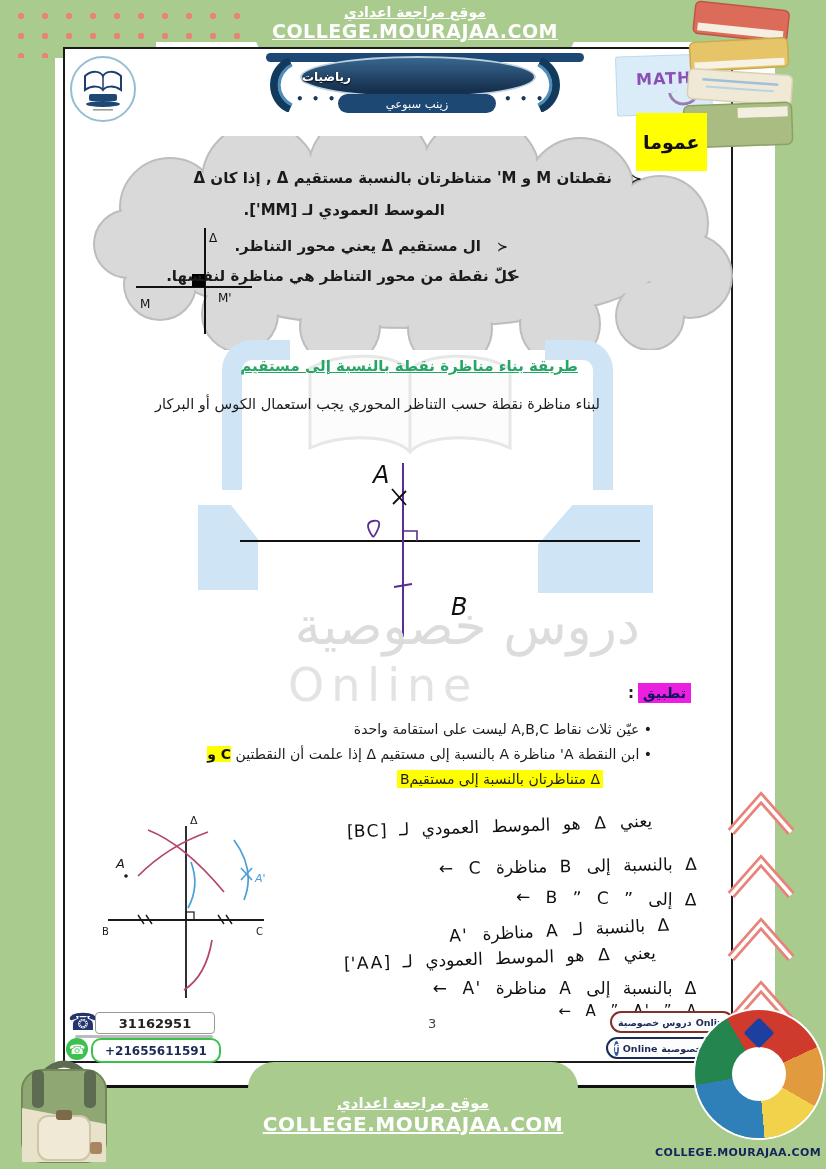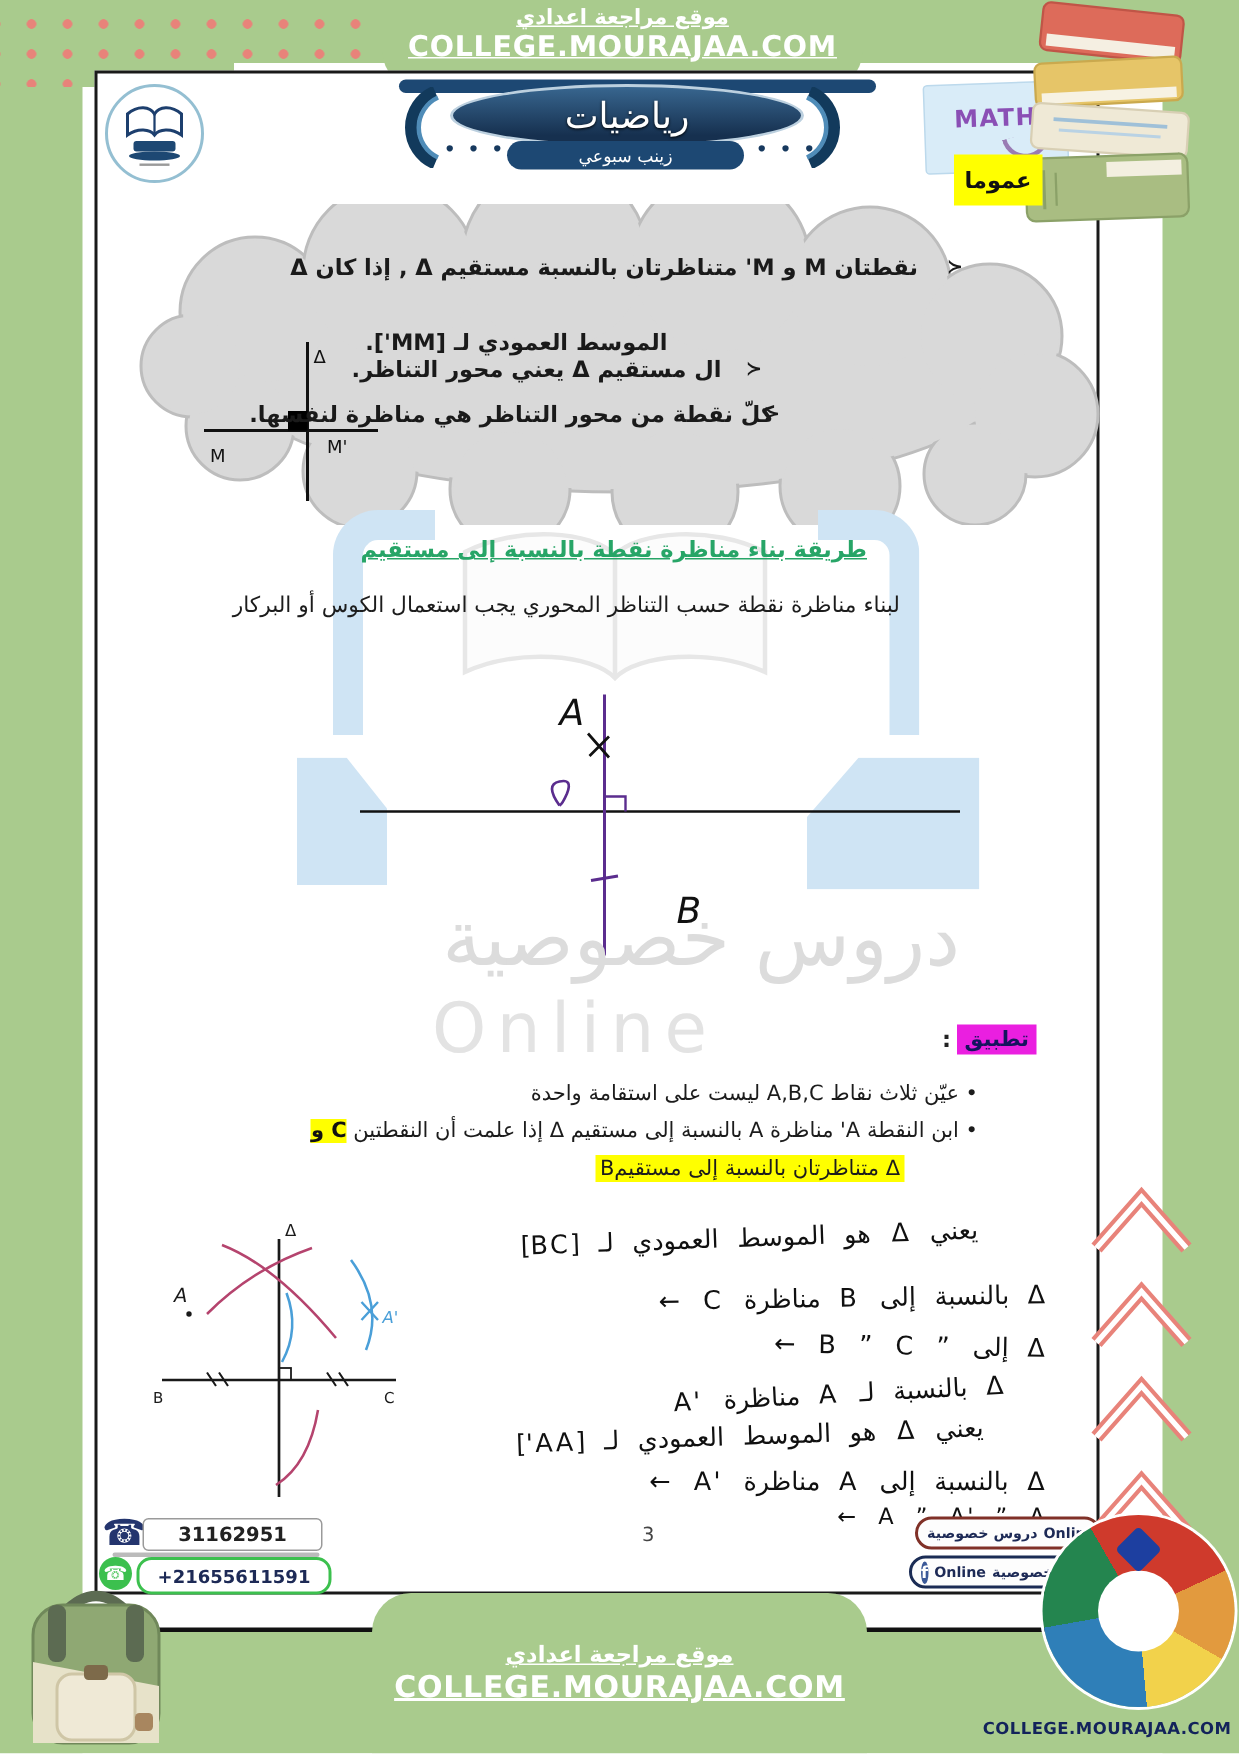--- a/index.html
+++ b/index.html
@@ -19,22 +19,22 @@
   .rtl{direction:rtl;unicode-bidi:plaintext;white-space:nowrap;}
   
   .logo-circle{width:62px;height:62px;border-radius:50%;border:2px solid #94bfd2;background:#fff;
                display:flex;align-items:center;justify-content:center;}
   .year-badge{background:linear-gradient(180deg,#8a8a8a 0%,#f2f2f2 28%,#d9d9d9 62%,#7d7d7d 100%);
               border-radius:21px;border-left:9px solid #7fa9c6;box-shadow:0 1px 2px #0004;
               display:flex;align-items:center;justify-content:center;
               font-size:17px;font-weight:bold;color:#111;}
   .title-bar{background:#1d4873;border-radius:5px;}
   .title-oval{background:linear-gradient(180deg,#38668f 0%,#16304f 85%);border:2px solid #bcd0df;
-              border-radius:50%;color:#fff;font-weight:normal;font-size:24px;
-              display:flex;align-items:center;justify-content:center;text-shadow:0 1px 2px #000;}
+              border-radius:50%;color:#fff;font-weight:bold;font-size:12px;
+              display:flex;align-items:center;text-shadow:0 1px 2px #000;}
   .teacher-pill{background:#1d4873;border-radius:10px;color:#fff;font-size:11.5px;
                 display:flex;align-items:center;justify-content:center;}
   .navy-dots{color:#17395e;font-size:12px;letter-spacing:2px;font-weight:bold;}
   .math-sticker{background:#d9ecf8;border:1px solid #bcd9ec;border-radius:3px;transform:rotate(-2deg);
                 color:#8a4fb5;font-weight:bold;font-size:16px;text-align:center;letter-spacing:1px;}
   .protractor{width:26px;height:13px;border:3px solid #8a5fa3;border-bottom:none;
               border-radius:26px 26px 0 0;transform:rotate(168deg);opacity:.8;}
   .hl-yellow{background:#ffff00;color:#111;font-weight:bold;}
   .hl-magenta{background:#ea1fe0;color:#14145e;font-weight:bold;}
   
@@ -139,21 +139,21 @@
       <line x1="24" y1="89" x2="92" y2="89" stroke="#b9d2e4" stroke-width="2"></line>
     </g>
     <g transform="rotate(-2 56 122)">
       <rect x="2" y="104" width="108" height="42" rx="6" fill="#a9bd82" stroke="#8ba168" stroke-width="1.5"></rect>
       <rect x="56" y="108" width="50" height="10" fill="#f3efe0"></rect>
       <line x1="14" y1="112" x2="14" y2="138" stroke="#8ba168" stroke-width="2"></line>
       <line x1="22" y1="114" x2="22" y2="136" stroke="#8ba168" stroke-width="1.5"></line>
     </g>
   </svg>
 
-  <div class="abs hl-yellow" style="left:636px;top:103px;padding:8px 7px;font-size:15px;">
+  <div class="abs hl-yellow" style="left:636px;top:113px;padding:18px 7px;font-size:19px;">
     <span class="rtl">عموما</span>
   </div>
 
   <svg class="abs" style="left:90px;top:136px;" width="648" height="214" viewBox="0 0 648 214">
     <g fill="#d9d9d9" stroke="#bdbdbd" stroke-width="2">
       <ellipse cx="324" cy="112" rx="262" ry="80"></ellipse>
       <circle cx="80" cy="72" r="50"></circle>
         <circle cx="170" cy="45" r="58"></circle>
       <circle cx="280" cy="36" r="62"></circle>
         <circle cx="390" cy="40" r="60"></circle>
@@ -191,21 +191,21 @@
       <line x1="46" y1="151" x2="162" y2="151"></line>
     </g>
     <rect x="102" y="138" width="13" height="13" fill="#000"></rect>
     <text x="119" y="106" font-size="12" fill="#111">Δ</text>
     <text x="50" y="172" font-size="12" fill="#111">M</text>
     <text x="128" y="166" font-size="12" fill="#111">M'</text>
   </svg>
 
   <span class="abs cloud-bullet" style="right:184px;top:171px;">≻</span>
   <div class="abs rtl cloud-line" style="right:214px;top:169px;">نقطتان M و M' متناظرتان بالنسبة مستقيم Δ , إذا كان Δ</div>
-  <div class="abs rtl cloud-line" style="right:381px;top:219px;margin-left:16px;">الموسط العمودي لـ [MM'].</div>
+  <div class="abs rtl cloud-line" style="right:381px;top:201px;margin-left:16px;">الموسط العمودي لـ [MM'].</div>
   <span class="abs cloud-bullet" style="right:318px;top:239px;">≻</span>
   <div class="abs rtl cloud-line" style="right:345px;top:237px;">ال مستقيم Δ يعني محور التناظر.</div>
   <span class="abs cloud-bullet" style="right:306px;top:269px;">≻</span>
   <div class="abs rtl cloud-line" style="right:310px;top:267px;">كلّ نقطة من محور التناظر هي مناظرة لنفسها.</div>
 
   <div class="abs" style="left:222px;top:340px;width:48px;height:130px;border-left:20px solid #cfe4f4;border-top:20px solid #cfe4f4;border-top-left-radius:30px;"></div>
   <div class="abs" style="left:545px;top:340px;width:48px;height:130px;border-right:20px solid #cfe4f4;border-top:20px solid #cfe4f4;border-top-right-radius:30px;"></div>
   <div class="abs wm-shape" style="left:198px;top:505px;width:60px;height:85px;clip-path:polygon(0 0,55% 0,100% 40%,100% 100%,0 100%);"></div>
   <div class="abs wm-shape" style="left:538px;top:505px;width:115px;height:88px;clip-path:polygon(30% 0,100% 0,100% 100%,0 100%,0 45%);"></div>
   <svg class="abs" style="left:300px;top:348px;" width="220" height="130" viewBox="0 0 220 130">

